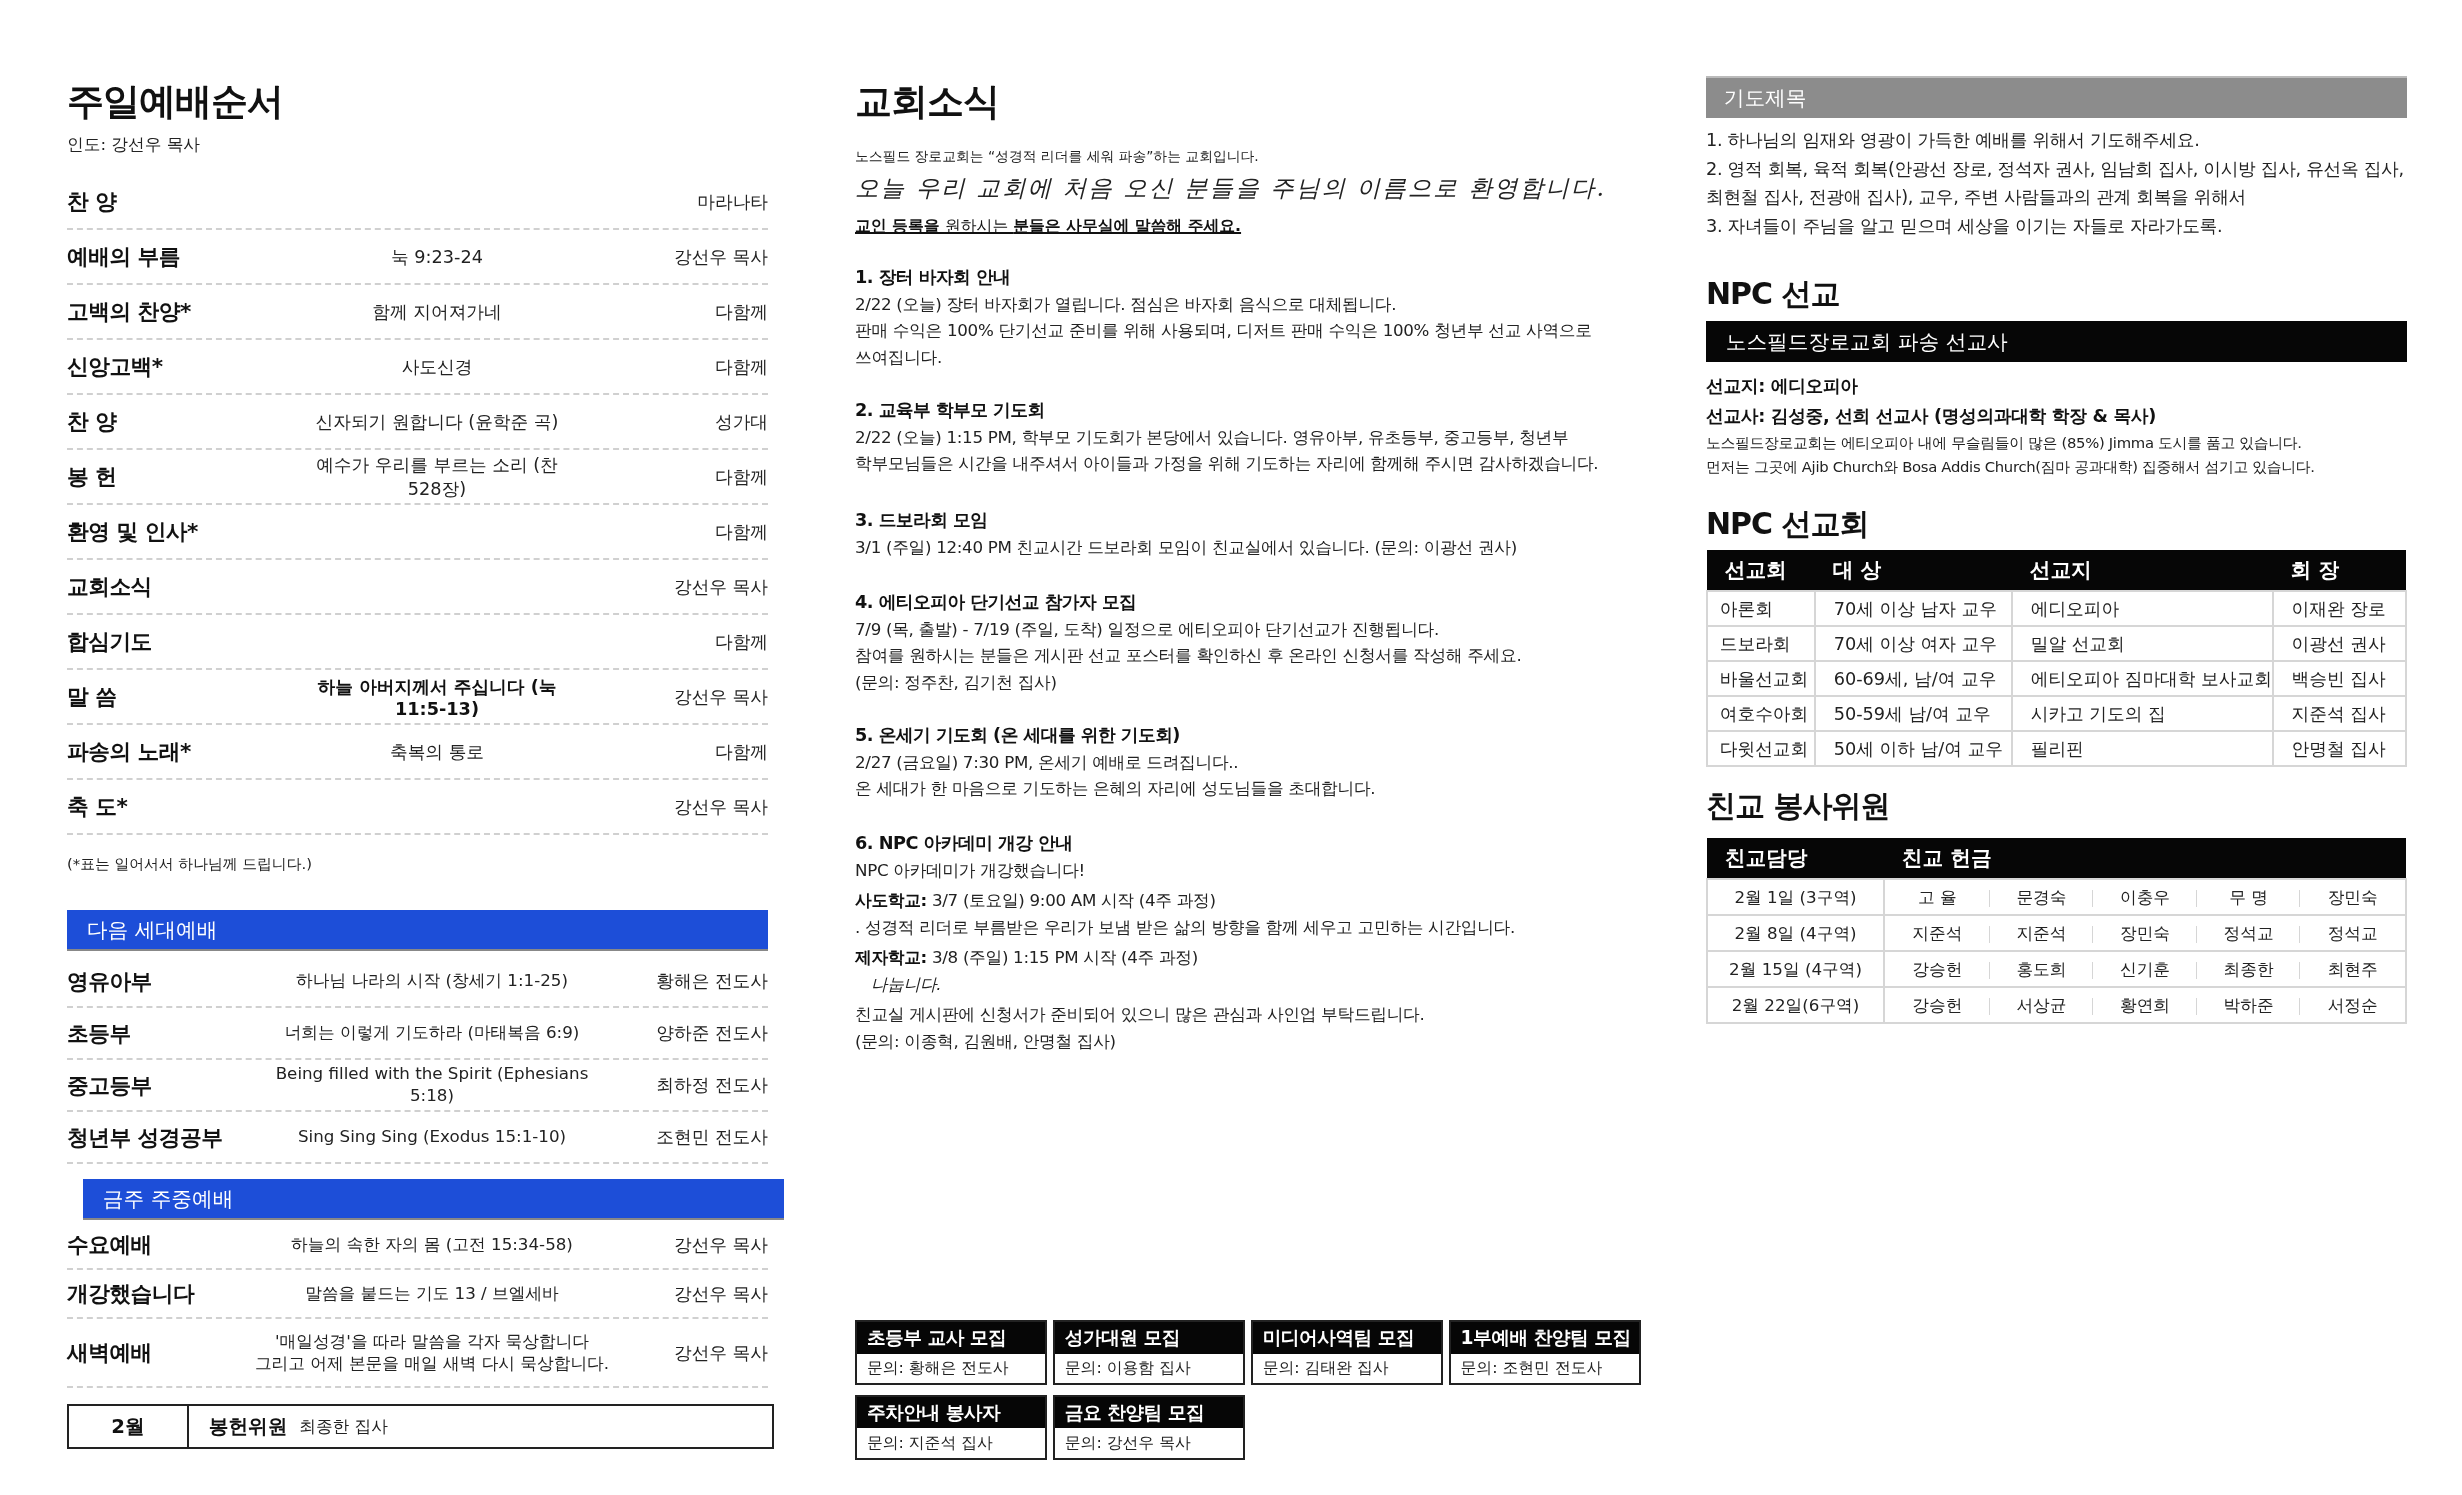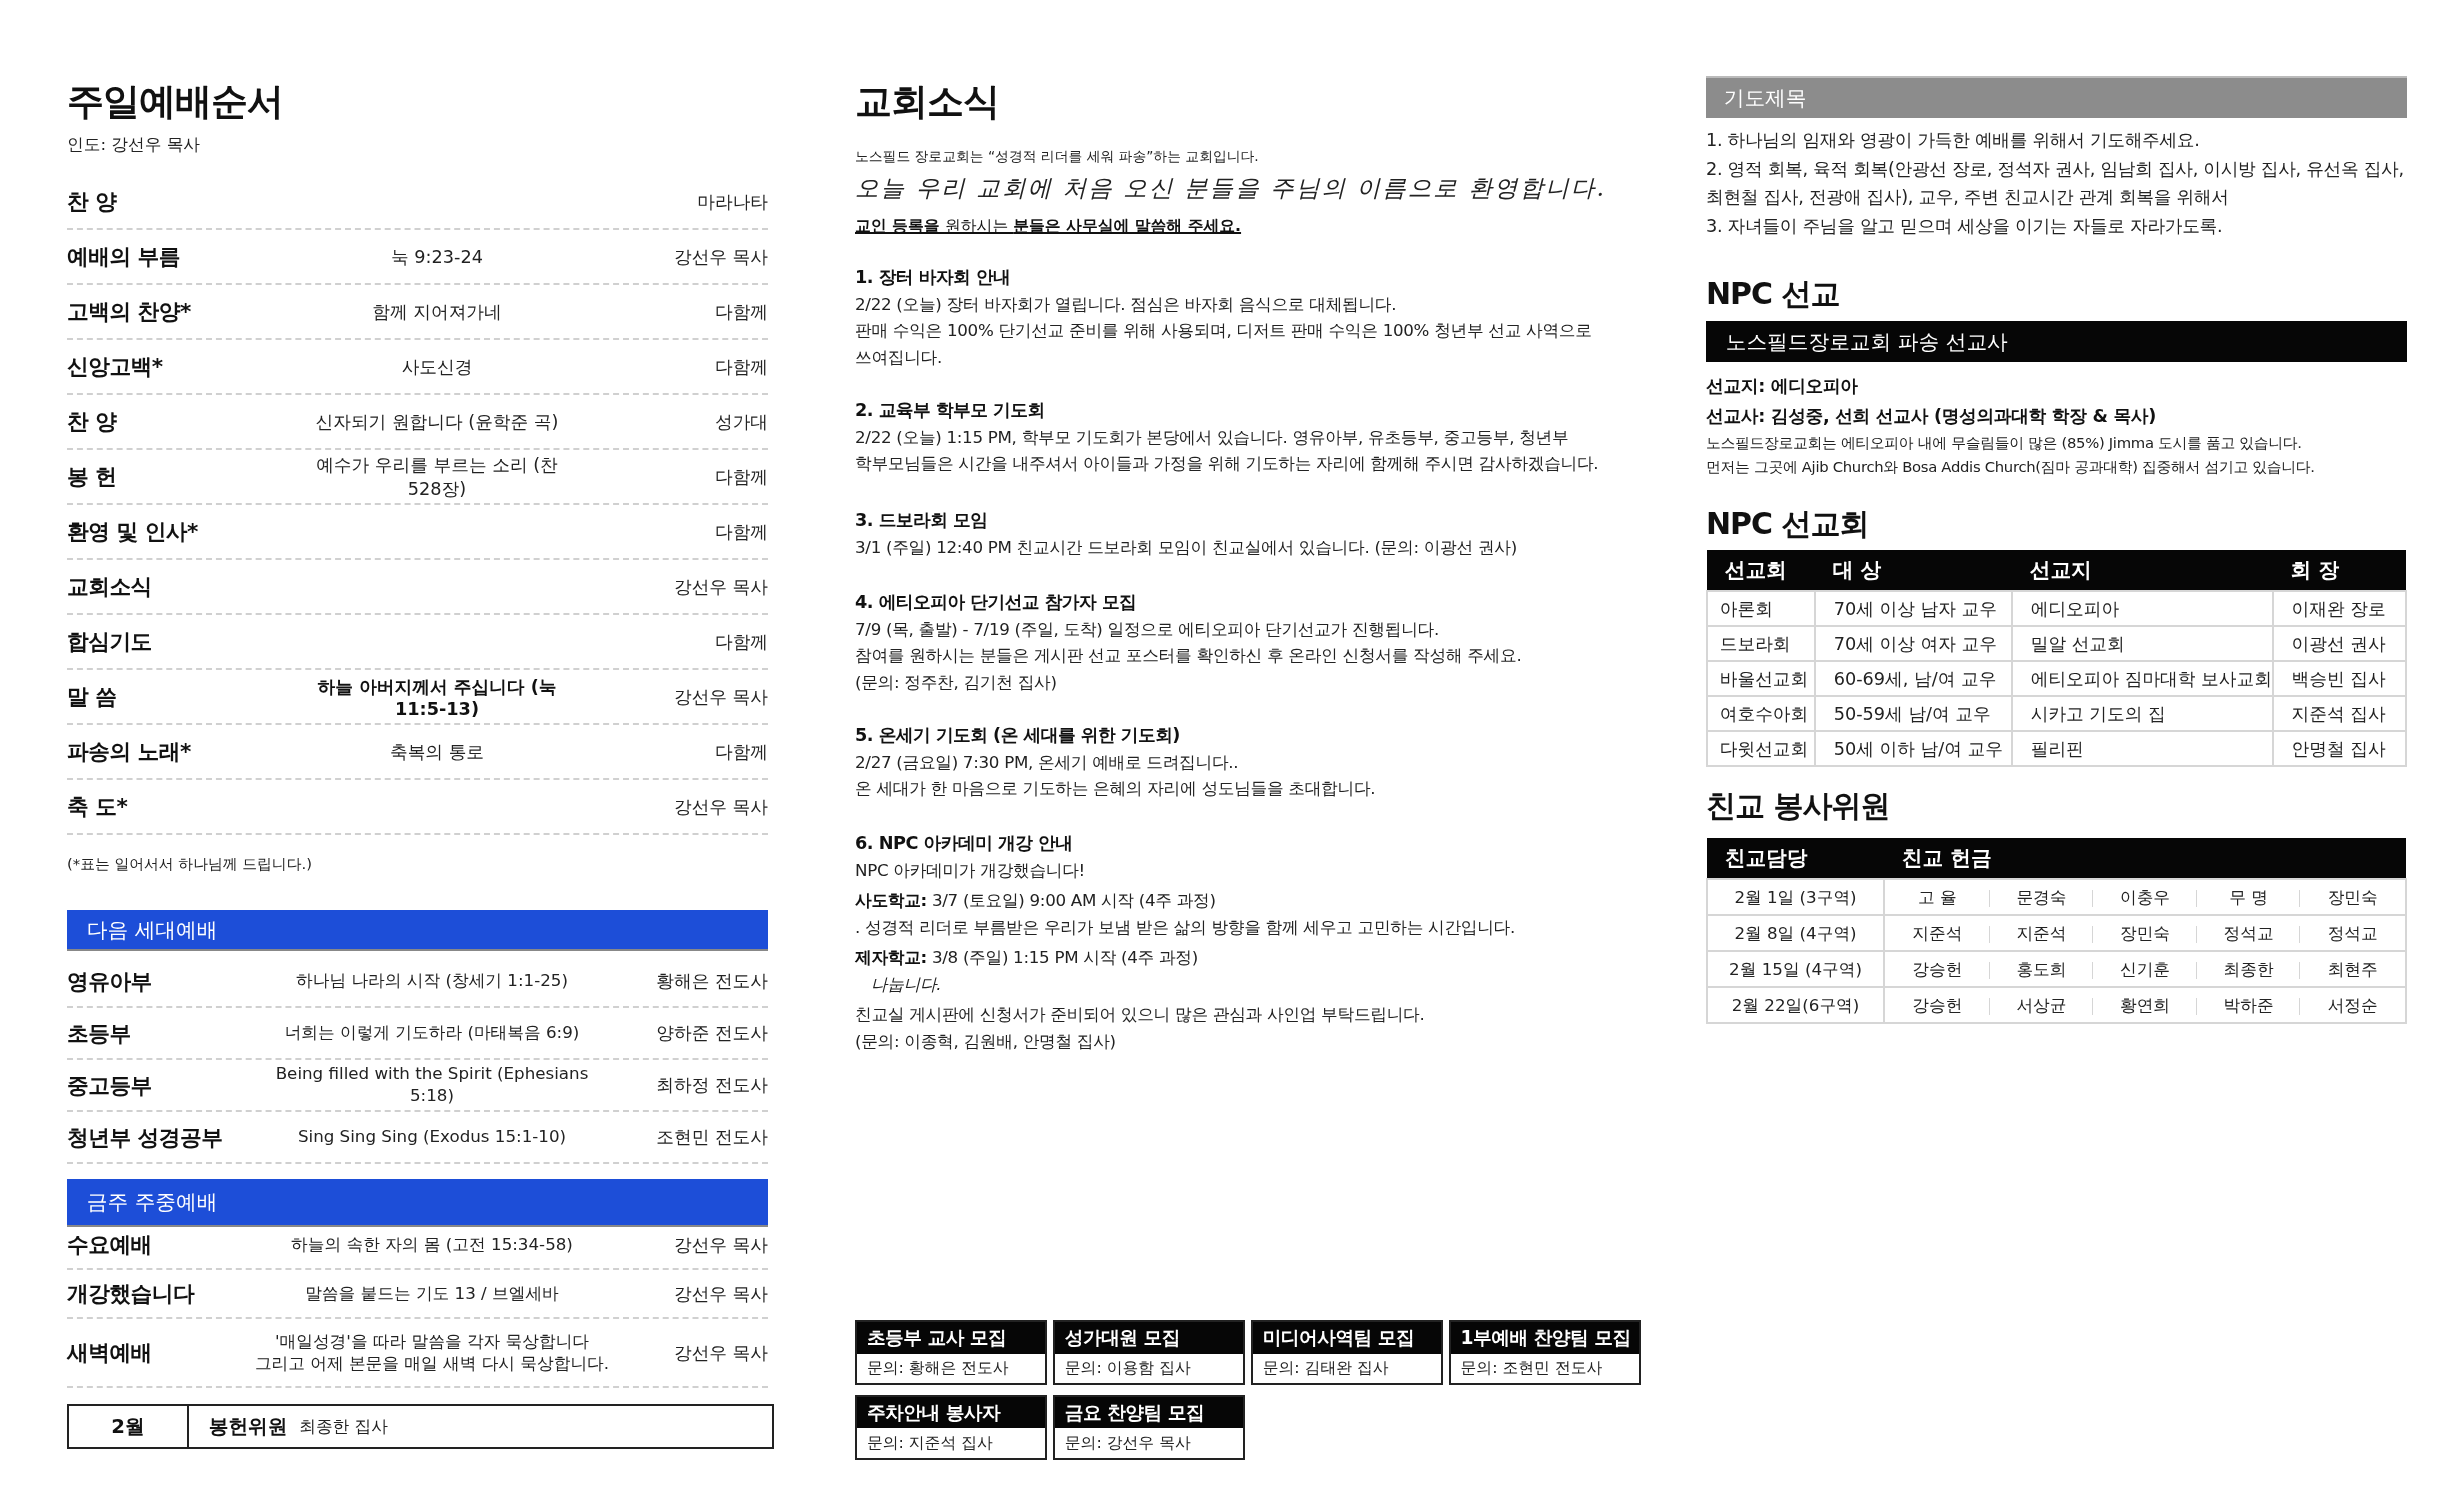--- a/index.html
+++ b/index.html
@@ -18,21 +18,21 @@
     .order-row { display: flex; align-items: center; height: 55px; border-bottom: 2px dashed #d0d0d0; }
     .order-row .o-name { width: 236px; font-size: 21.7px; font-weight: bold; letter-spacing: -0.5px; }
     .order-row .o-title { flex: 1; text-align: center; font-size: 17.7px; color: #222; }
     .order-row .o-title.bold { font-weight: bold; color: #111; }
     .order-row .o-who { width: 197px; text-align: right; font-size: 17.7px; color: #222; }
     .footnote { position: absolute; top: 855px; left: 0; font-size: 14.8px; color: #222; }
 
     .black-bar { background: #1d4ed8; color: #fff; font-size: 20.7px; padding-left: 19.7px; display: flex; align-items: center; border-bottom: 2px solid #888; }
     .next-bar { position: absolute; top: 910px; left: 0; width: 701px; height: 41px; }
     .next-list { position: absolute; top: 956px; left: 0; width: 701px; }
-    .wk-bar { position: absolute; top: 1179px; left: 0; width: 701px; height: 48px; }
+    .wk-bar { position: absolute; top: 1179px; left: 16px; width: 701px; height: 41px; }
     .wk-list { position: absolute; top: 1221px; left: 0; width: 701px; }
     .svc-row { display: flex; align-items: center; border-bottom: 2px dashed #d0d0d0; }
     .svc-row .s-name { width: 187px; font-size: 21.7px; font-weight: bold; letter-spacing: -0.5px; }
     .svc-row .s-title { flex: 1; text-align: center; font-size: 16.7px; color: #222; line-height: 21.7px; }
     .svc-row .s-who { width: 158px; text-align: right; font-size: 17.7px; color: #222; }
     .next-list .svc-row { height: 52px; }
     .wk-list .svc-row { height: 49px; }
     .wk-list .svc-row.tall { height: 69px; }
 
     .offering-box { position: absolute; top: 1404px; left: 0; width: 707px; height: 45px; border: 2px solid #222; display: flex; align-items: center; }
@@ -279,21 +279,21 @@
         <div class="rc-contact">문의: 강선우 목사</div>
       </div>
   </div>
 </div>
 
 <div class="col col-right">
   <div class="gray-bar">기도제목</div>
   <div class="prayer">
     <p>1. 하나님의 임재와 영광이 가득한 예배를 위해서 기도해주세요.</p>
     <p>2. 영적 회복, 육적 회복(안광선 장로, 정석자 권사, 임남희 집사, 이시방 집사, 유선옥 집사,</p>
-    <p>최현철 집사, 전광애 집사), 교우, 주변 친교시간 관계 회복을 위해서</p>
+    <p>최현철 집사, 전광애 집사), 교우, 주변 사람들과의 관계 회복을 위해서</p>
     <p>3. 자녀들이 주님을 알고 믿으며 세상을 이기는 자들로 자라가도록.</p>
   </div>
 
   <div class="sec-title" style="top:274px;">NPC 선교</div>
   <div class="mission-bar">노스필드장로교회 파송 선교사</div>
   <div class="mission-info">
     <div class="mi-line">선교지: 에디오피아</div>
     <div class="mi-line">선교사: 김성중, 선희 선교사 (명성의과대학 학장 &amp; 목사)</div>
     <div class="mi-desc">노스필드장로교회는 에티오피아 내에 무슬림들이 많은 (85%) Jimma 도시를 품고 있습니다.</div>
     <div class="mi-desc">먼저는 그곳에 Ajib Church와 Bosa Addis Church(짐마 공과대학) 집중해서 섬기고 있습니다.</div>

